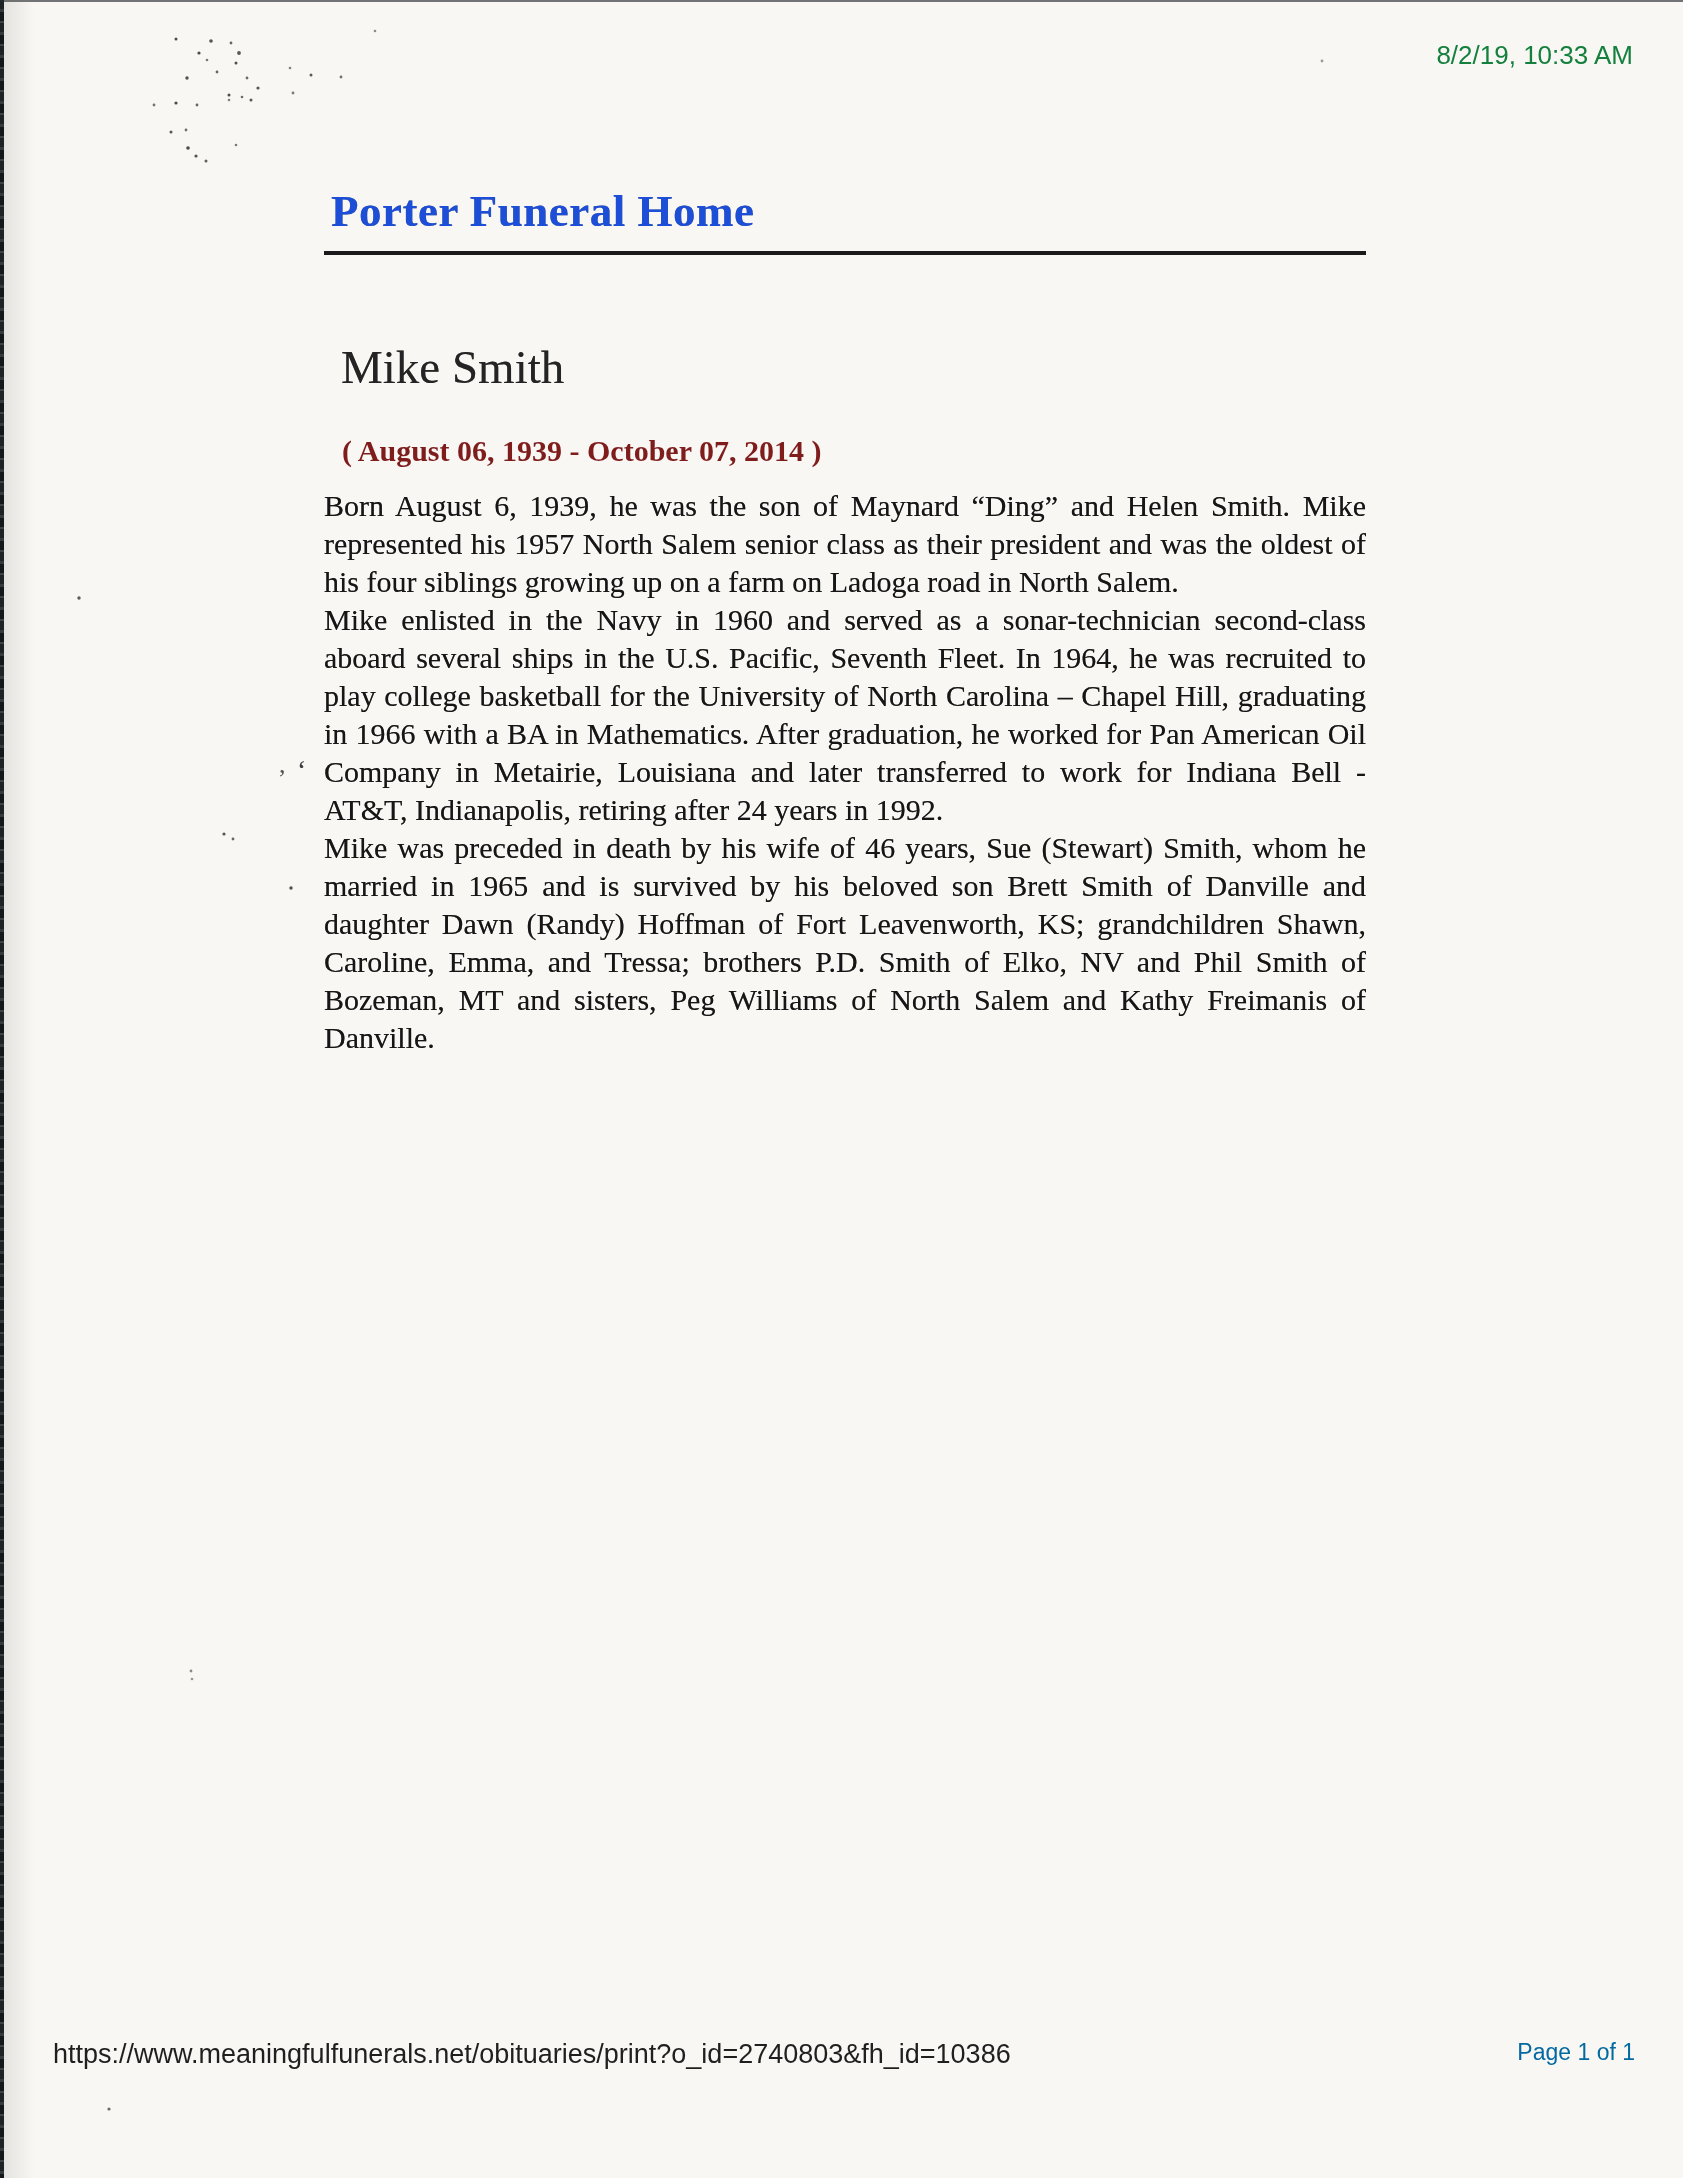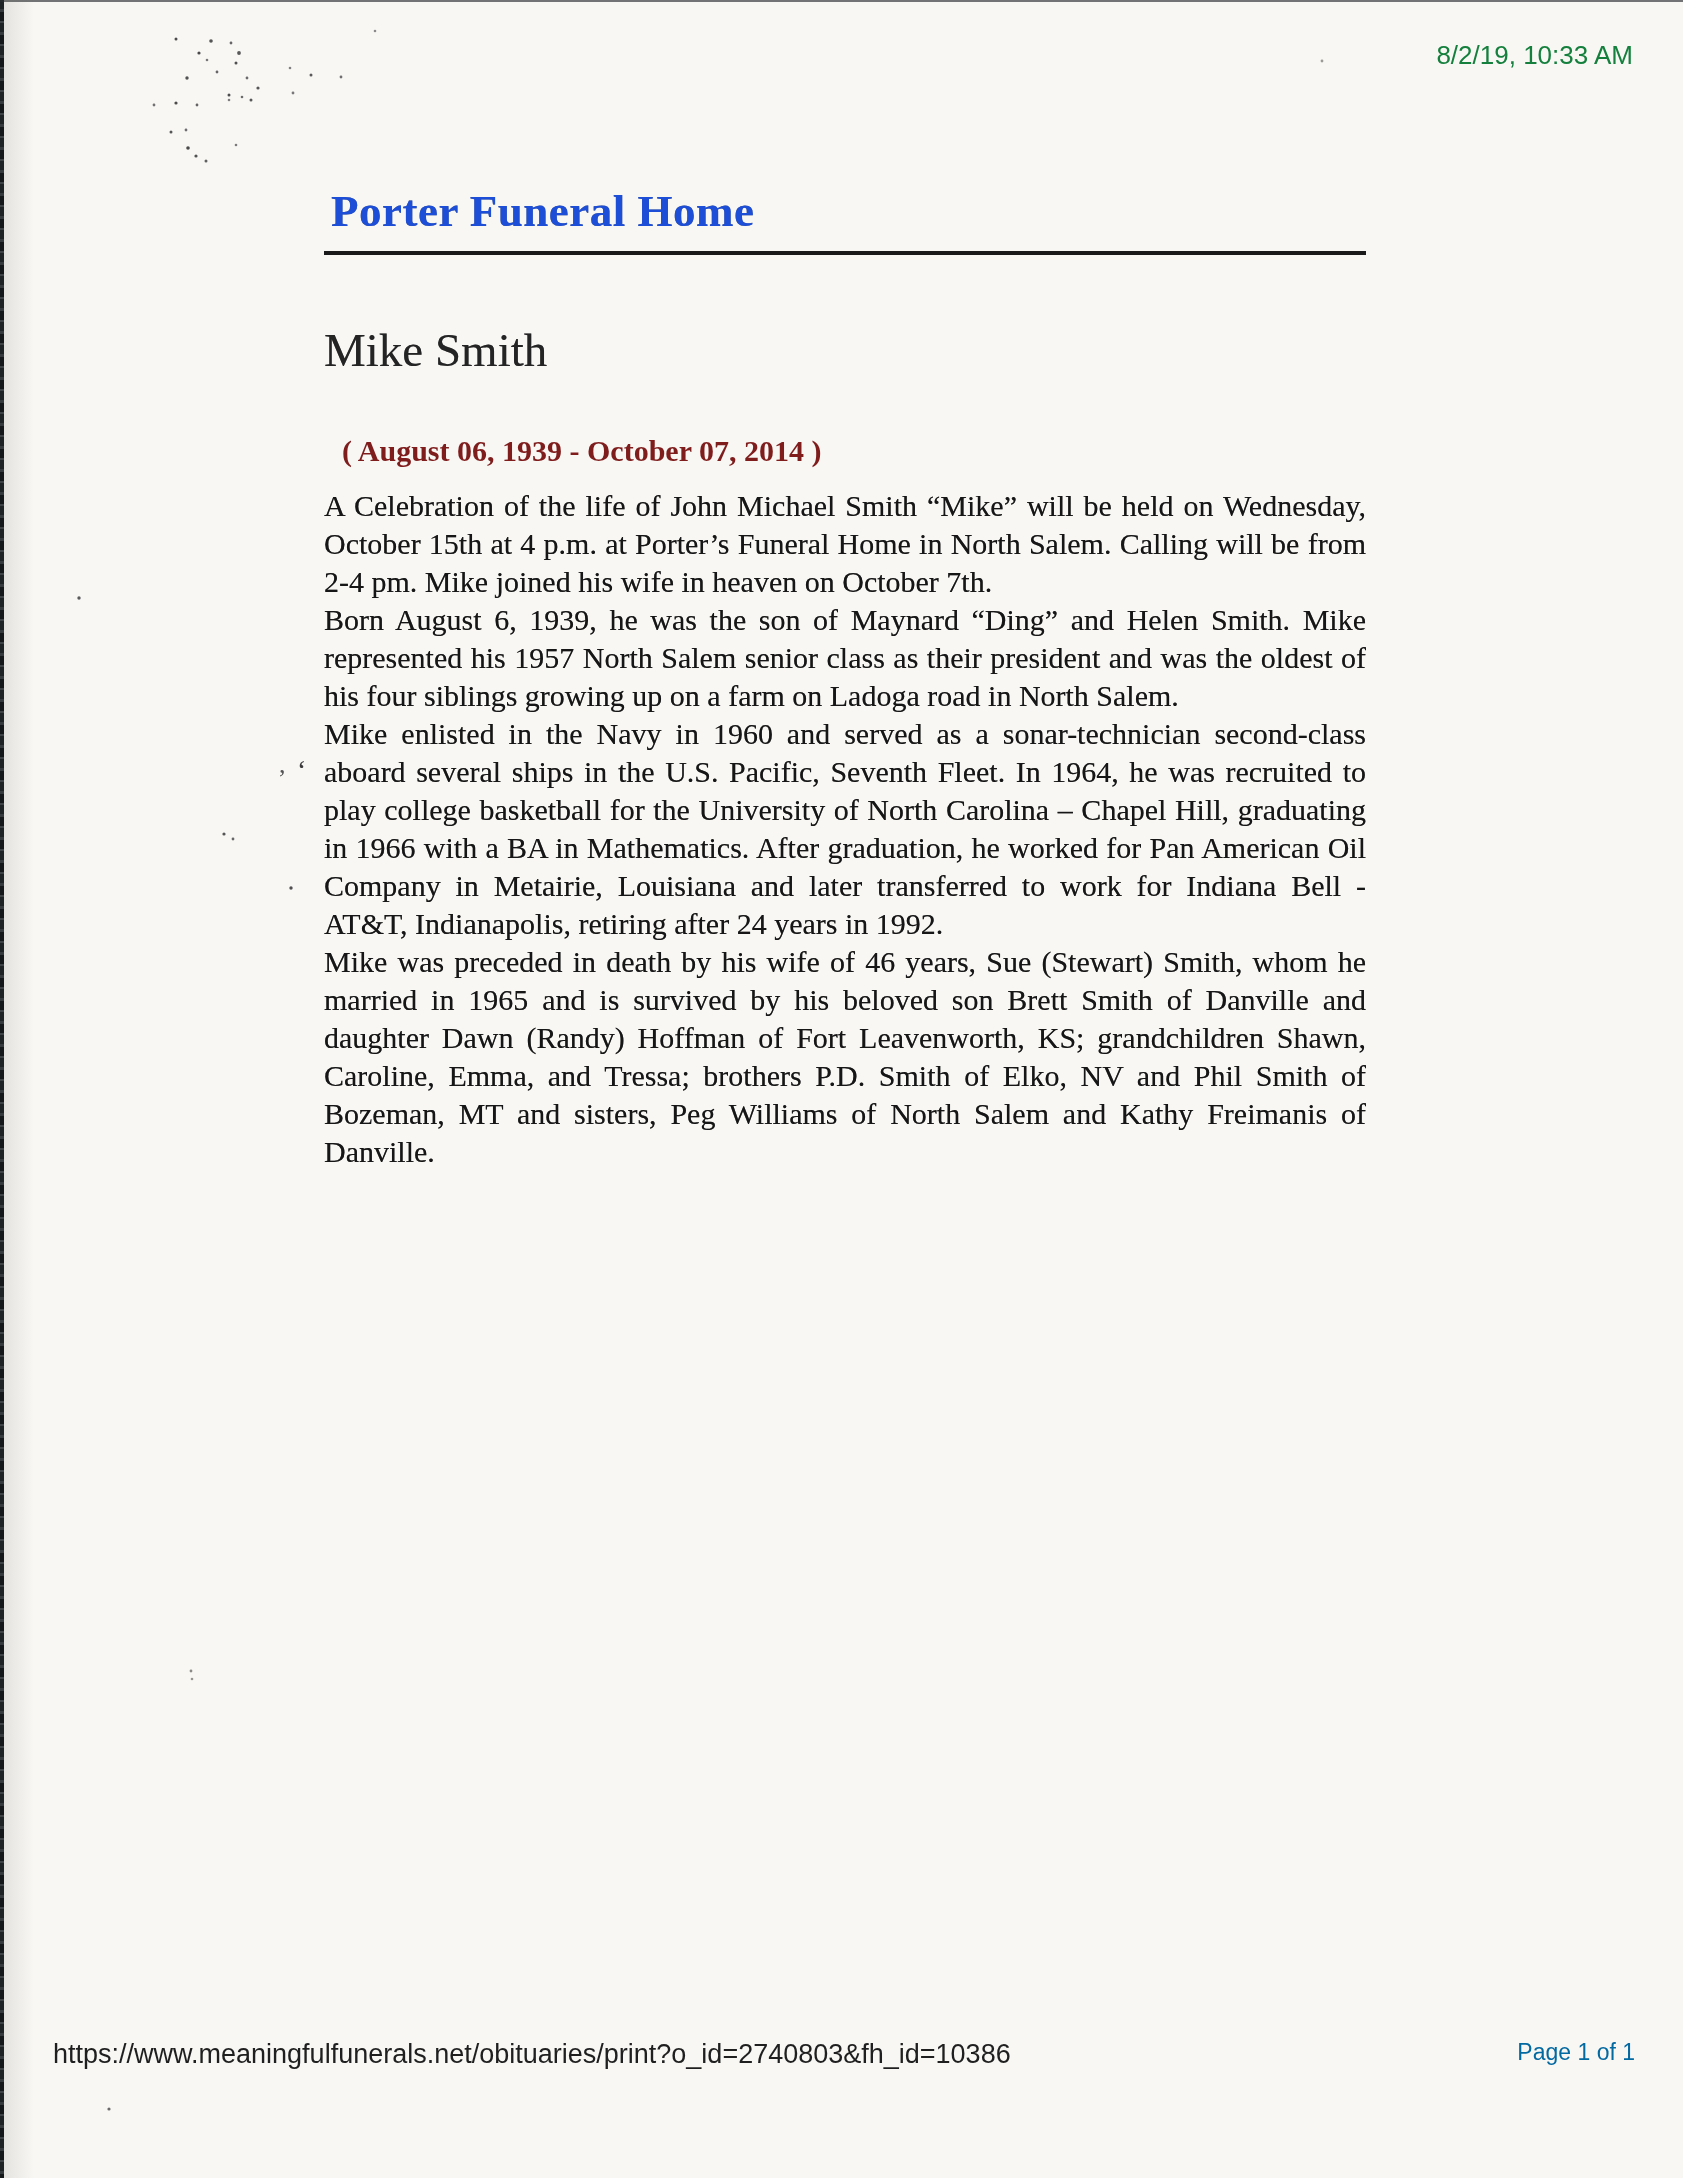--- a/index.html
+++ b/index.html
@@ -84,21 +84,21 @@
     font-size:45px; font-weight:700; letter-spacing:0.5px;
     color:#1d4ed8; margin:7px;
     text-shadow:0 0 0.5px rgba(0,0,0,0.5);
   }
   .rule {
     position:absolute; top:251px; left:0;
     width:1042px; height:4px; background:#1a1a1a; border:none; margin:0;
   }
   .person-name {
     position:absolute; top:323px; left:0;
-    font-size:47px; font-weight:400; color:#242424; margin:0;
+    font-size:47px; font-weight:400; color:#242424; margin:17px;
     text-shadow:0 0 0.4px rgba(0,0,0,0.45);
   }
   .person-dates {
     position:absolute; top:416px; left:0;
     font-size:30px; color:#7f1d1d; margin:18px;font-weight:bold;
   }
   .obit-body {
     position:absolute; top:487px; left:0; width:1042px;
     font-size:30px; line-height:38px;
     color:#161616;
@@ -122,21 +122,20 @@
   <div class="timestamp">8/2/19, 10:33 AM</div>
   <div class="footer-url">https://www.meaningfulfunerals.net/obituaries/print?o_id=2740803&amp;fh_id=10386</div>
   <div class="footer-page">Page 1 of 1</div>
 
   <div class="doc">
     <h1 class="site-title">Porter Funeral Home</h1>
     <div class="rule"></div>
     <h2 class="person-name">Mike Smith</h2>
     <div class="person-dates">( August 06, 1939 - October 07, 2014 )</div>
     <div class="obit-body">
-        <p>A Celebration of the life of John Michael Smith “Mike” will be held on Wednesday, October 15th at 4 p.m. at Porter’s Funeral Home in North Salem. Calling will be from 2-4 pm. Mike joined his wife in heaven on October 7th.</p>
         <p>Born August 6, 1939, he was the son of Maynard “Ding” and Helen Smith. Mike represented his 1957 North Salem senior class as their president and was the oldest of his four siblings growing up on a farm on Ladoga road in North Salem.</p>
         <p>Mike enlisted in the Navy in 1960 and served as a sonar-technician second-class aboard several ships in the U.S. Pacific, Seventh Fleet. In 1964, he was recruited to play college basketball for the University of North Carolina – Chapel Hill, graduating in 1966 with a BA in Mathematics. After graduation, he worked for Pan American Oil Company in Metairie, Louisiana and later transferred to work for Indiana Bell - AT&amp;T, Indianapolis, retiring after 24 years in 1992.</p>
         <p>Mike was preceded in death by his wife of 46 years, Sue (Stewart) Smith, whom he married in 1965 and is survived by his beloved son Brett Smith of Danville and daughter Dawn (Randy) Hoffman of Fort Leavenworth, KS; grandchildren Shawn, Caroline, Emma, and Tressa; brothers P.D. Smith of Elko, NV and Phil Smith of Bozeman, MT and sisters, Peg Williams of North Salem and Kathy Freimanis of Danville.</p>
       </div>
   </div>
 
 </div>
 
 
 </body></html>

